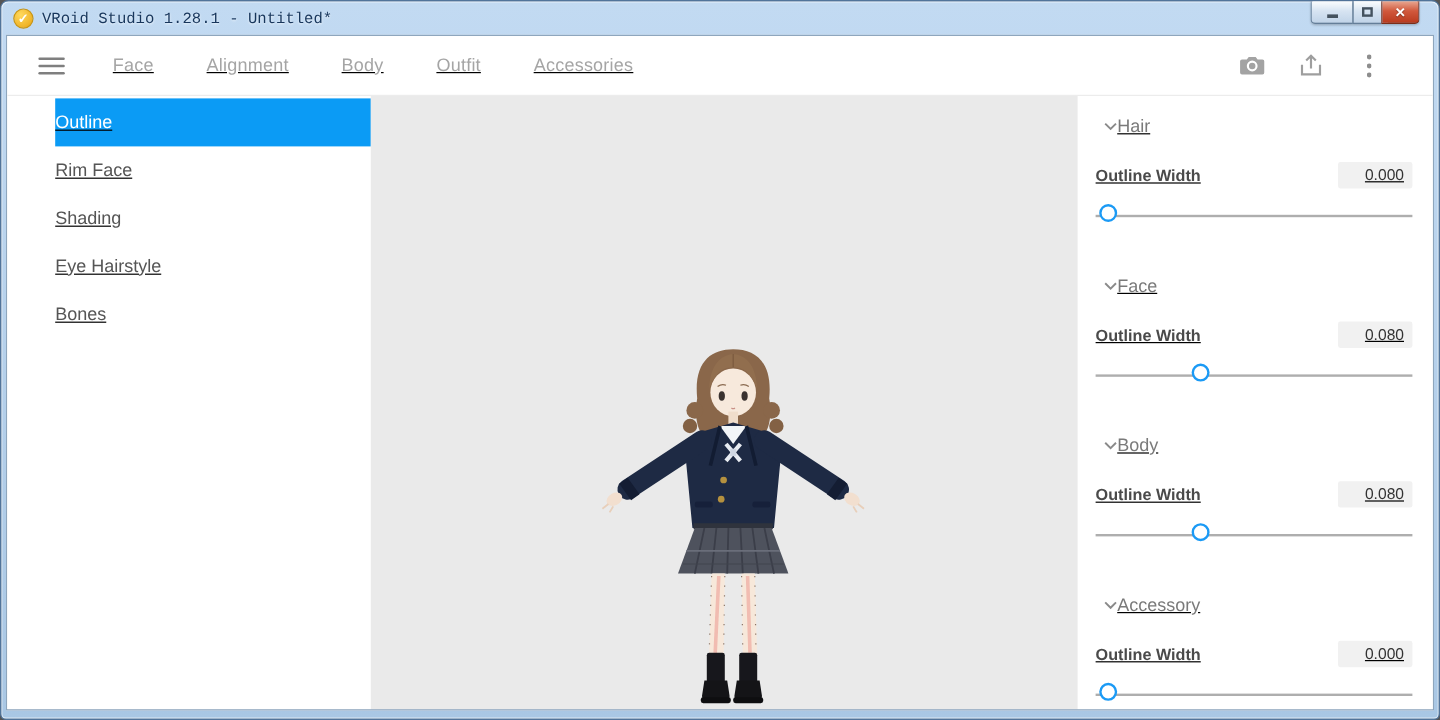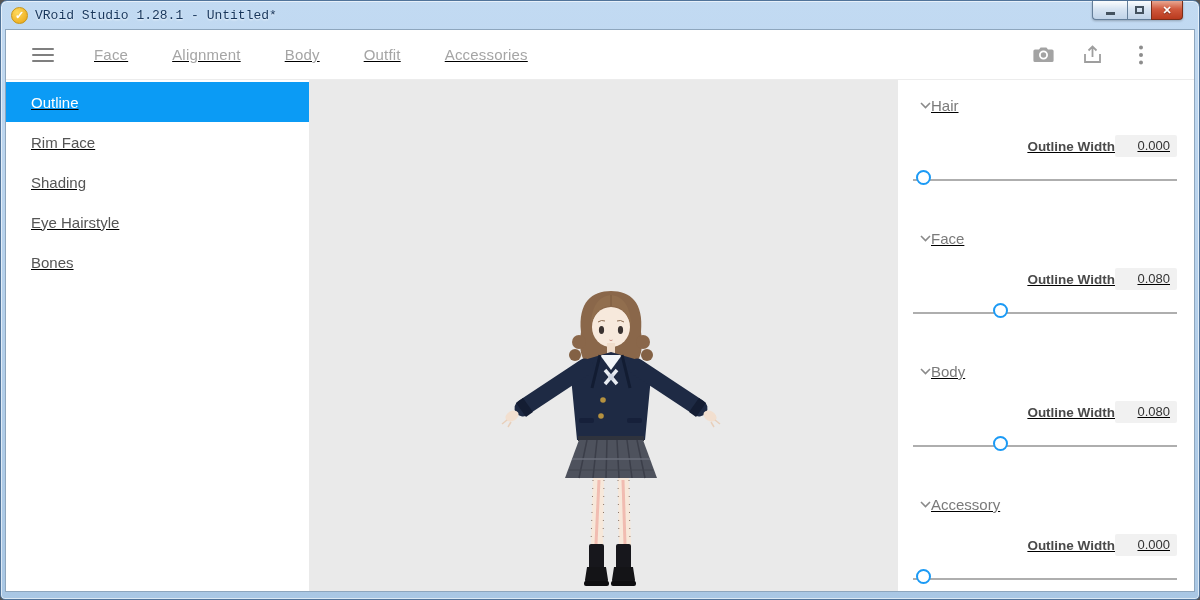--- a/index.html
+++ b/index.html
@@ -62,34 +62,34 @@
   .tab { padding:0 22px; display:flex; align-items:center; font-size:15px; color:#a5a5a5;
     cursor:pointer; position:relative; letter-spacing:.2px; }
   .tab.active { color:#333; font-weight:bold; }
   .tab.active::after { content:""; position:absolute; left:0; right:0; bottom:0; height:4px; background:#0b9bf5; }
   .nav-actions { margin-left:auto; display:flex; align-items:center; gap:27px; padding-right:42px; }
   .icon-btn { width:22px; height:22px; display:flex; align-items:center; justify-content:center; cursor:pointer; }
 
   
   .main { flex:1; display:flex; overflow:hidden; }
   .sidebar { width:303px; min-width:303px; background:#fff; padding-top:2px; }
-  .side-item { height:40px; display:flex; align-items:center; padding-left:25px;
-    font-size:15px; color:#555; cursor:pointer; }
+  .side-item { height:40px; display:flex; align-items:center; 
+    font-size:15px; color:#555; cursor:pointer;margin-left:40px; }
   .side-item.selected { background:#0b9bf5; color:#fff; }
 
   .viewport { flex:1; background:#eaeaea; position:relative; overflow:hidden; }
   .viewport svg { position:absolute; left:0; top:0; }
 
   
   .rightpanel { width:296px; min-width:296px; background:#fff; padding:0 17px 0 15px; overflow:hidden; }
   .section { padding-top:17px; padding-bottom:23px; }
   .sec-head { display:flex; align-items:center; padding-left:7px; cursor:pointer; }
   .sec-title { font-size:15px; color:#7a7a7a; }
   .chev { width:11px; height:7px; }
-  .param-row { margin-top:21px; display:flex; justify-content:flex-end; align-items:center; }
+  .param-row { margin-top:21px; display:flex; justify-content:space-between; align-items:center; }
   .param-label { font-size:13.5px; font-weight:bold; color:#4a4a4a; }
   .param-value { width:62px; height:22px; background:#f1f1f1; border-radius:2px;
     font-size:13px; color:#333; text-align:right; padding:3px 7px 0 0; cursor:text; }
   .slider { margin-top:13px; position:relative; height:20px; cursor:pointer; }
   .slider .track { position:absolute; left:0; right:0; top:9px; height:2px; background:#aeaeae; }
   .slider .thumb { position:absolute; top:0; width:15px; height:15px; background:#fff;
     border:2.5px solid #1b9af5; border-radius:50%; margin-left:-10px; cursor:grab; }
 </style>
 </head>
 <body>

